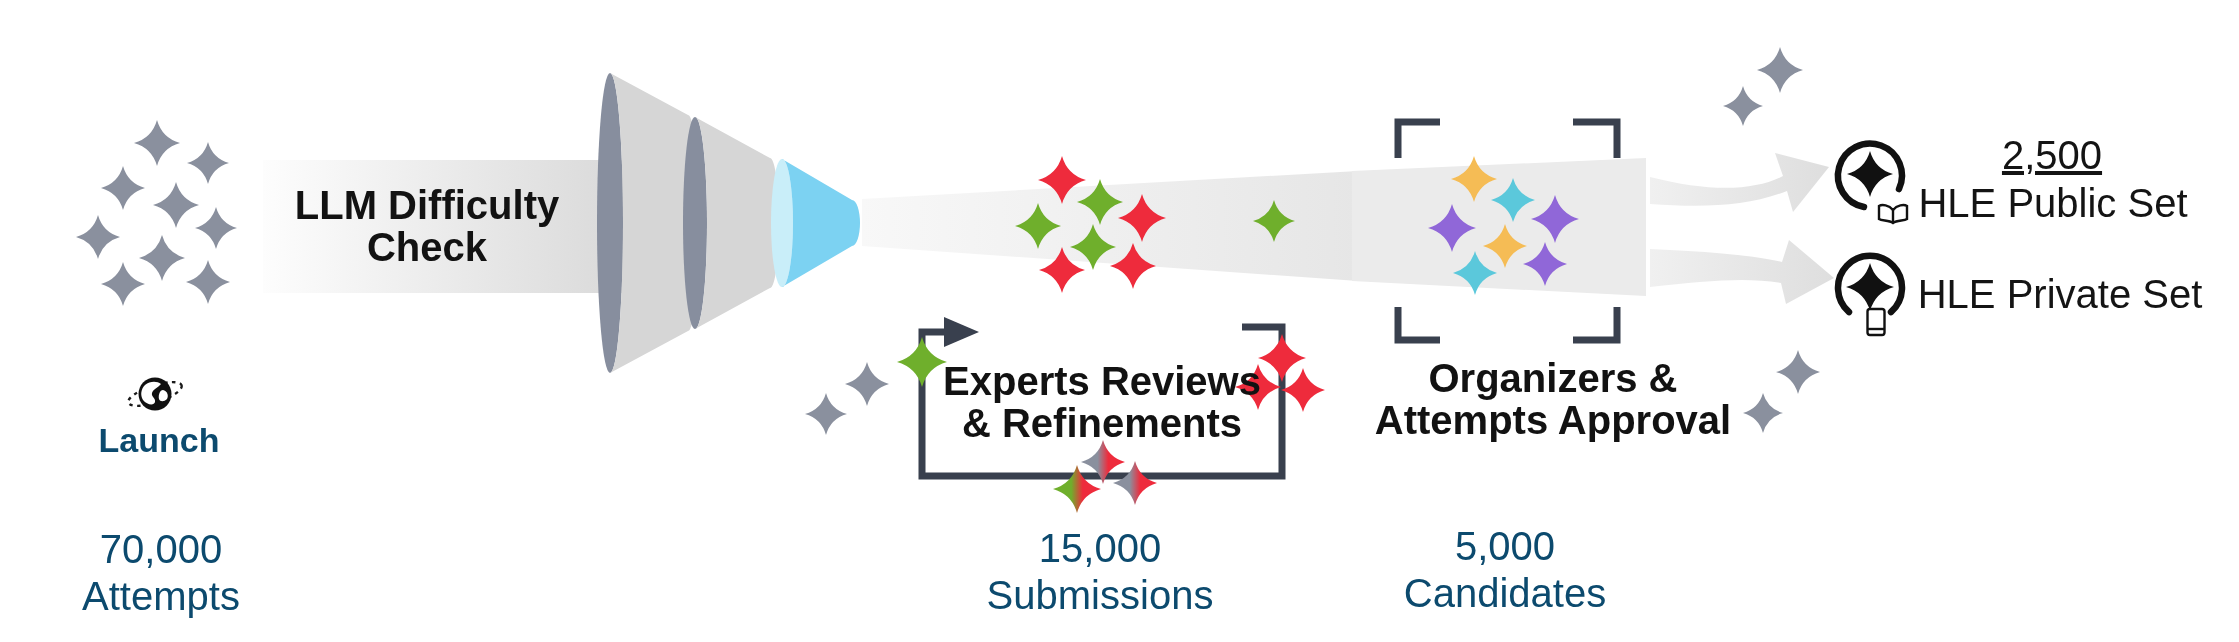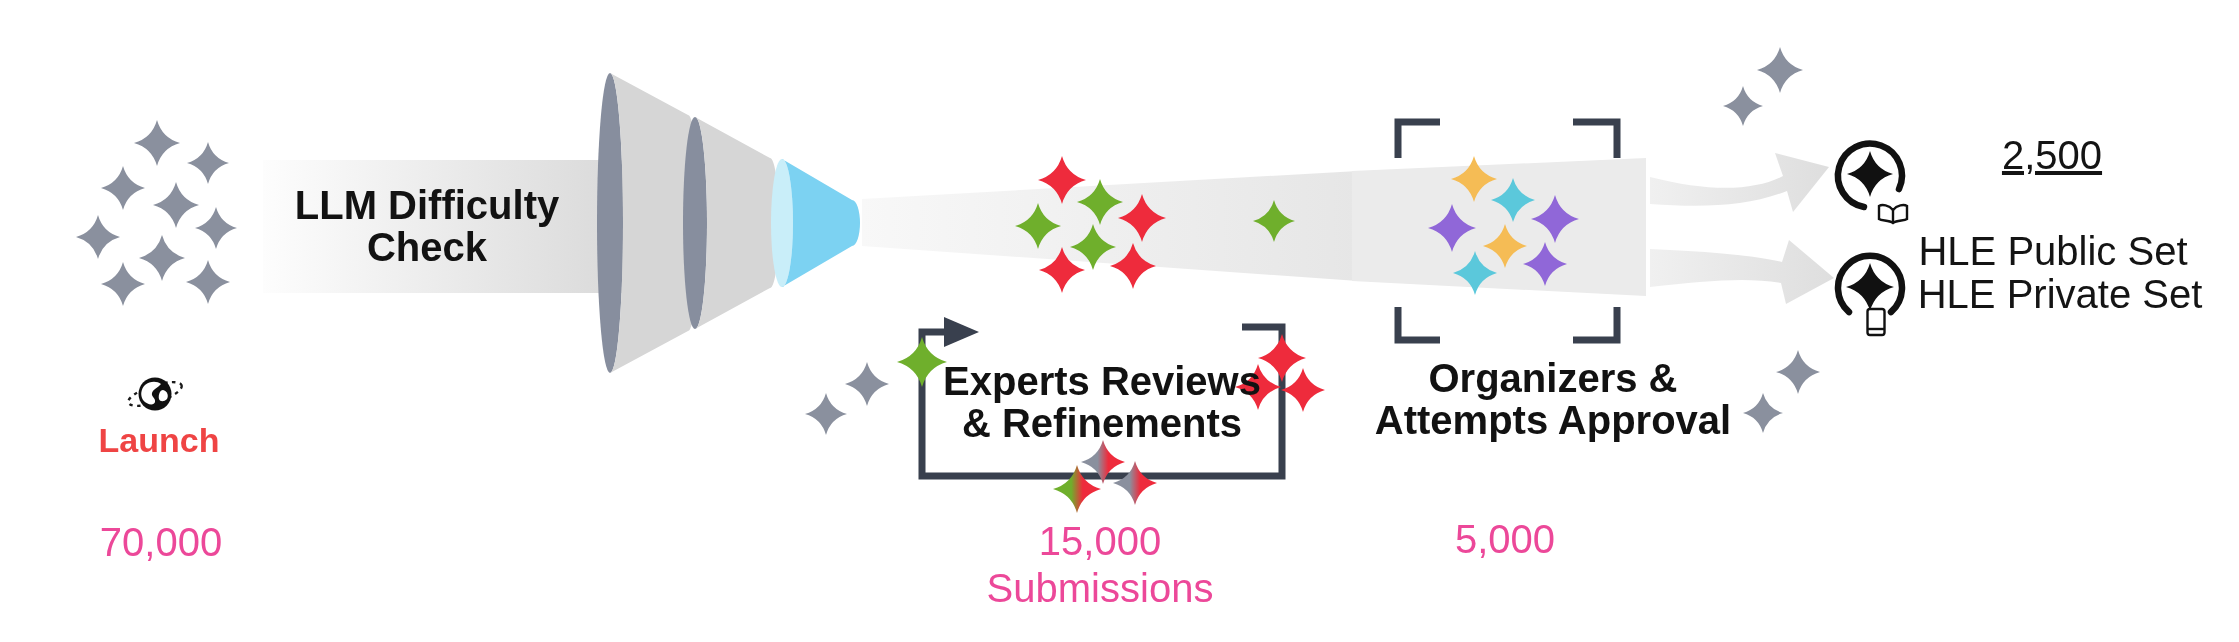--- a/index.html
+++ b/index.html
@@ -7,22 +7,22 @@
     position:relative;
     width:2239px;height:642px;
     background:#ffffff;
     font-family:"Liberation Sans",sans-serif;
     color:#1a1a1a;
     overflow:hidden;
   }
   #art{position:absolute;left:0;top:0;}
   .lbl{position:absolute;text-align:center;transform:translateX(-50%);white-space:nowrap;}
   .hdr{font-weight:bold;font-size:40px;line-height:42px;color:#121212;}
-  .num{font-weight:500;font-size:40px;line-height:47px;color:#ec4899;}
-  .launch{font-weight:bold;font-size:34px;line-height:36px;color:#ef4444;}
+  .num{font-weight:500;font-size:40px;line-height:47px;color:#0c4a6e;margin-top:7px;}
+  .launch{font-weight:bold;font-size:34px;line-height:36px;color:#0c4a6e;}
   .setlbl{font-weight:500;font-size:40px;line-height:46px;color:#141414;}
 </style>
 </head>
 <body>
 
 <div id="canvas">
 
   <svg id="art" width="2239" height="642" viewBox="0 0 2239 642">
     <defs>
       <path id="spark" d="M0,-50 Q11,-11 50,0 Q11,11 0,50 Q-11,11 -50,0 Q-11,-11 0,-50 Z"></path>
@@ -158,38 +158,40 @@
 
   <div class="lbl hdr" style="left:427px;top:184px;">
     <div>LLM Difficulty</div>
     <div>Check</div>
   </div>
 
   <div class="lbl launch" style="left:159px;top:422px;">Launch</div>
 
   <div class="lbl num" style="left:161px;top:519px;">
     <div>70,000</div>
+    <div>Attempts</div>
   </div>
 
   <div class="lbl hdr" style="left:1102px;top:360px;">
     <div>Experts Reviews</div>
     <div>&amp; Refinements</div>
   </div>
 
   <div class="lbl num" style="left:1100px;top:518px;">
     <div>15,000</div>
     <div>Submissions</div>
   </div>
 
   <div class="lbl hdr" style="left:1505px;top:357px;margin-left:48px;">
     <div>Organizers &amp;</div>
     <div>Attempts Approval</div>
   </div>
 
   <div class="lbl num" style="left:1505px;top:516px;">
     <div>5,000</div>
+    <div>Candidates</div>
   </div>
 
   <div class="lbl setlbl" style="left:2052px;top:132px;text-decoration:underline;">2,500</div>
-  <div class="lbl setlbl" style="left:2053px;top:180px;margin-top:48px;">HLE Public Set</div>
+  <div class="lbl setlbl" style="left:2053px;top:180px;">HLE Public Set</div>
   <div class="lbl setlbl" style="left:2060px;top:271px;">HLE Private Set</div>
 
 </div>
 
 </body></html>

